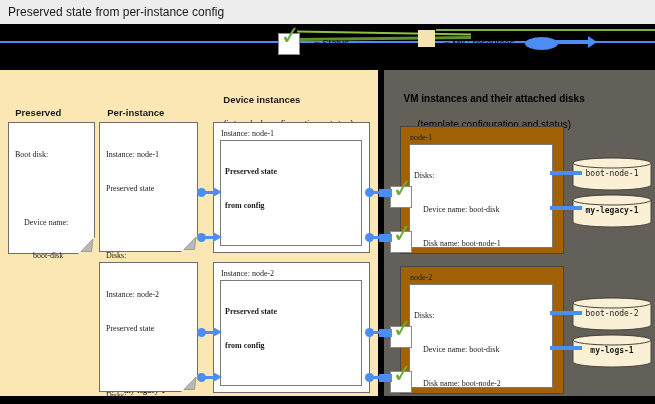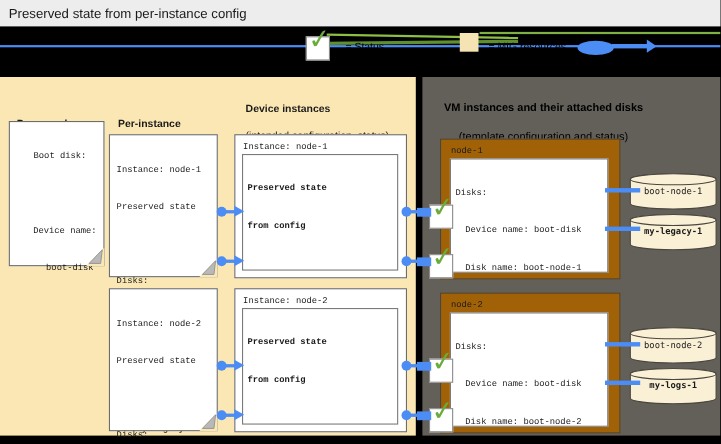--- a/index.html
+++ b/index.html
@@ -14,21 +14,21 @@
   
   .colhead{font-size:9.5px;font-weight:bold;line-height:12px;color:#1a1a1a;white-space:pre;}
   .colhead .reg{font-weight:normal;}
   .vmhead{font-size:10px;font-weight:bold;line-height:13px;color:#000;white-space:pre;}
   .vmhead .reg{font-weight:normal;}
   
   .page{position:absolute;background:#fff;border:1px solid #6d6d6d;z-index:1;}
   .inner{position:absolute;background:#fff;border:1px solid #7a7a7a;}
   .nodebox{position:absolute;background:#a16207;border:1px solid #4a463f;z-index:1;}
   
-  .mono{font-family:Liberation Mono, monospace;font-size:8px;line-height:11.2px;
+  .mono{font-family:Liberation Serif, serif;font-size:8px;line-height:11.2px;
         color:#1a1a1a;white-space:pre;}
   .pad{padding:4px 0 0 6px;}
   .ind1{padding-left:9px;}
   .ind2{padding-left:18px;}
   .blank{height:11.2px;}
   .b{font-weight:bold;}
   .blue{color:#3333CC;font-weight:bold;}
   
   .dot{position:absolute;width:9px;height:9px;border-radius:50%;background:#4C8DF5;z-index:3;}
   .hline{position:absolute;height:3px;background:#4C8DF5;z-index:2;}
@@ -82,21 +82,21 @@
 <div class="abs colhead" style="left:102px;top:95px;">
   <span>Per-instance</span><br>
   <span>configs</span>
 </div>
 <div class="abs colhead" style="left:218px;top:82px;">
   <span>Device instances</span><br>
   <span class="reg">(intended configuration, status)</span><br>
   <span>autogenerated</span>
 </div>
 
-<div class="page" style="left:8px;top:110px;width:85px;height:130px;text-align:center;">
+<div class="page" style="left:8px;top:122px;width:85px;height:130px;">
   <div class="mono pad">
     <div>Boot disk:</div>
     <div class="blank"></div>
     <div class="ind1">Device name:</div>
     <div class="ind2">boot-disk</div>
   </div>
   <svg class="fold" width="17" height="17">
     <polygon points="17,0 17,17 0,17" fill="#FBE7B4"></polygon>
     <path d="M15,2 L3,14.5 L13.5,14.5 Z" fill="#b9b9b9" stroke="#8f8f8f" stroke-width="0.8"></path>
   </svg>

